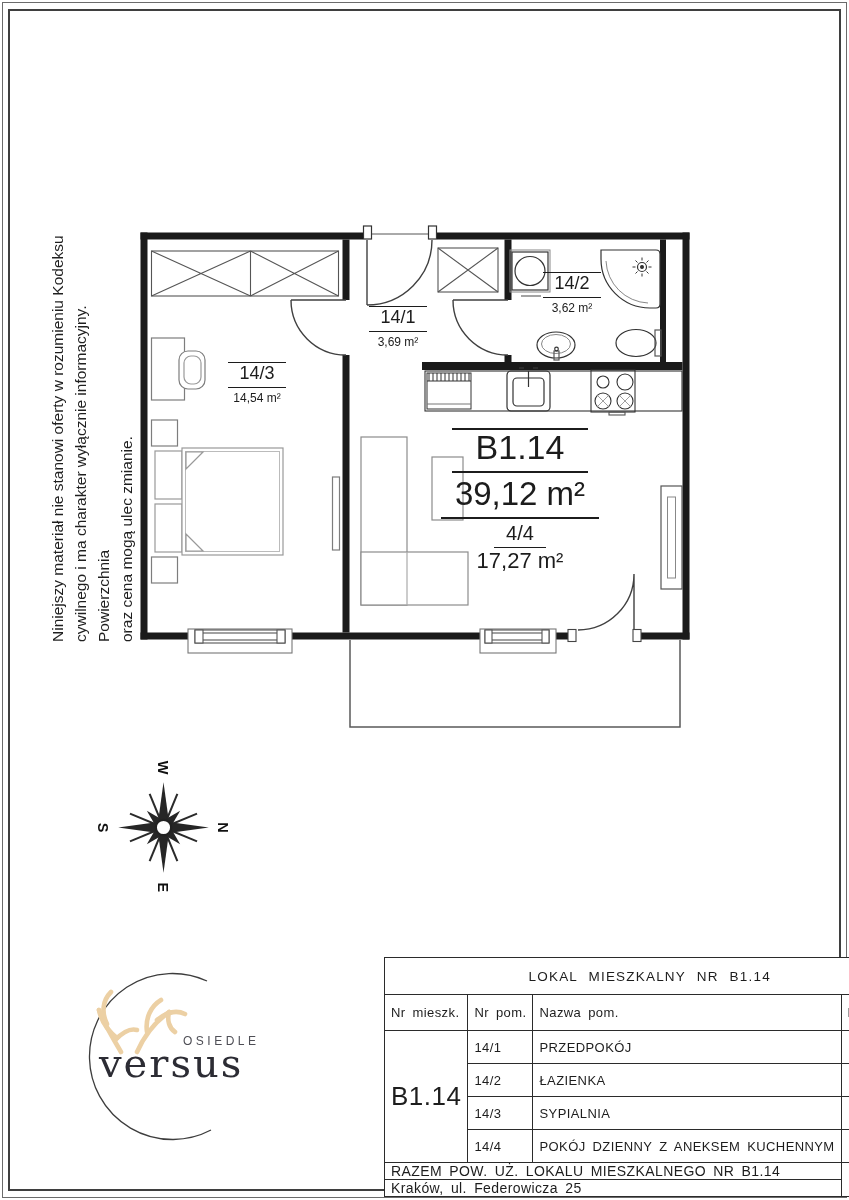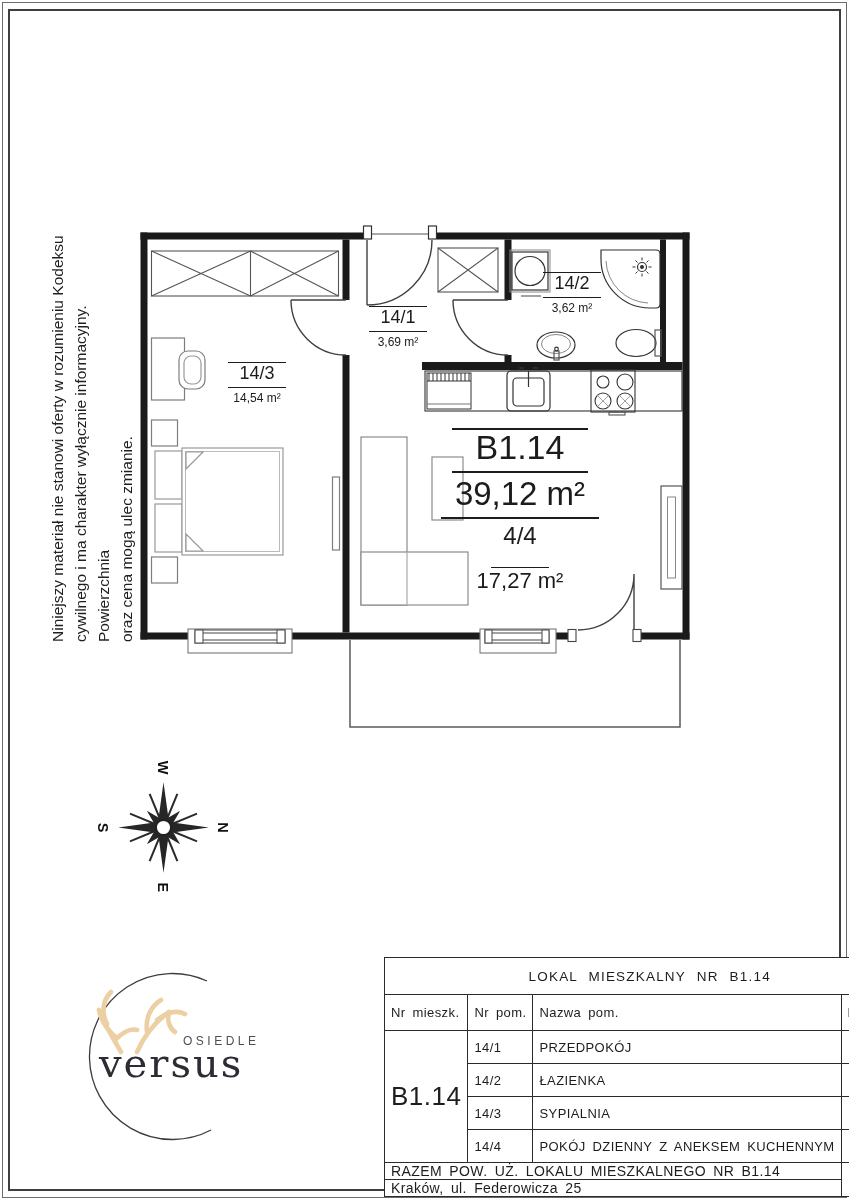--- a/index.html
+++ b/index.html
@@ -21,21 +21,21 @@
   #plan-svg{position:absolute;left:130px;top:225px;width:570px;height:515px;}
 
   
   .room-label{position:absolute;display:flex;flex-direction:column;align-items:center;width:130px;}
   .rnum{font-size:18px;line-height:1.1;padding:1px 11px 3px;border-top:1.6px solid #1c1c1c;border-bottom:1.6px solid #1c1c1c;}
   .rarea{font-size:12px;margin-top:3px;}
 
   .unit-label{position:absolute;left:428px;top:428px;width:184px;display:flex;flex-direction:column;align-items:center;}
   .uid{font-size:34px;line-height:1.05;padding:0 24px 5px;border-top:2px solid #1c1c1c;border-bottom:2px solid #1c1c1c;}
   .uarea{font-size:33px;line-height:1.05;padding:4px 14px 6px;border-bottom:2px solid #1c1c1c;text-align:right;}
-  .usub{font-size:24px;line-height:1.05;padding:4px 12px 18px;border-bottom:1.6px solid #1c1c1c;}
+  .usub{font-size:20px;line-height:1.05;padding:4px 12px 3px;border-bottom:1.6px solid #1c1c1c;}
   .usubarea{font-size:22px;}
 
   
   #compass-svg{position:absolute;left:91px;top:755px;width:145px;height:145px;}
 
   
   #logo{position:absolute;left:55px;top:948px;width:270px;height:250px;}
   #logo svg{position:absolute;left:0;top:0;}
   .logo-estate{position:absolute;left:128px;top:86px;font-size:12px;letter-spacing:3.5px;color:#4e4e55;}
   .logo-brand{position:absolute;left:44px;top:92px;font-family:"DejaVu Serif",serif;font-size:40px;letter-spacing:2px;color:#2c2c34;}

